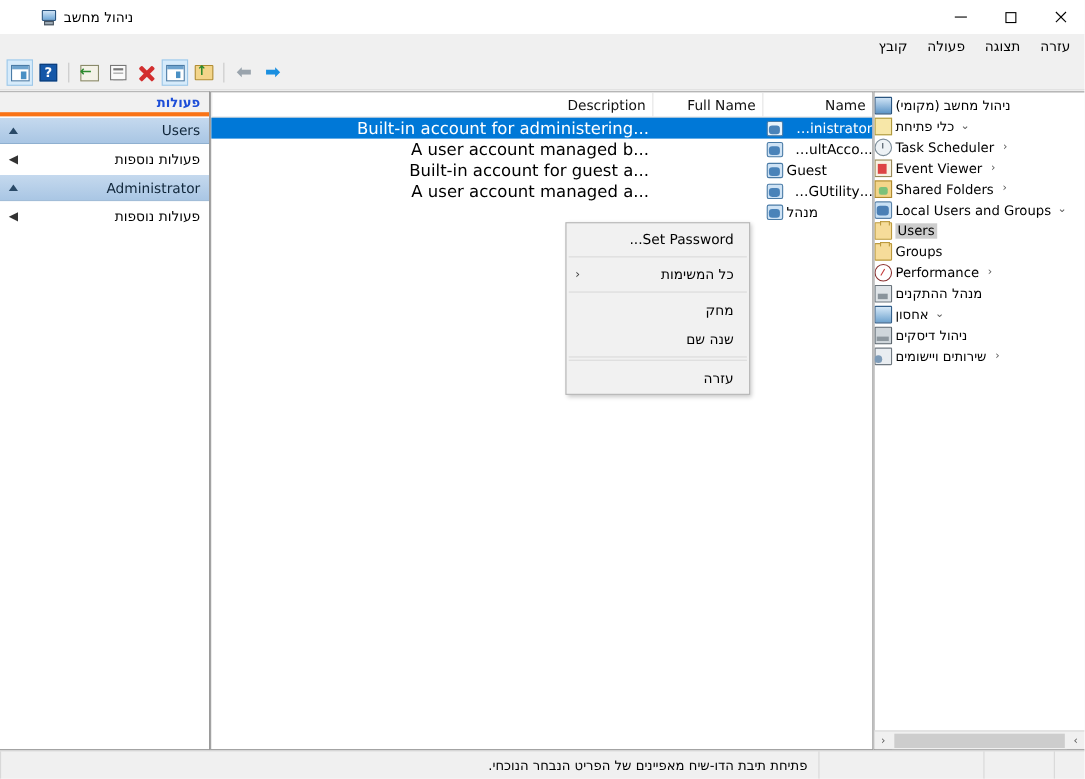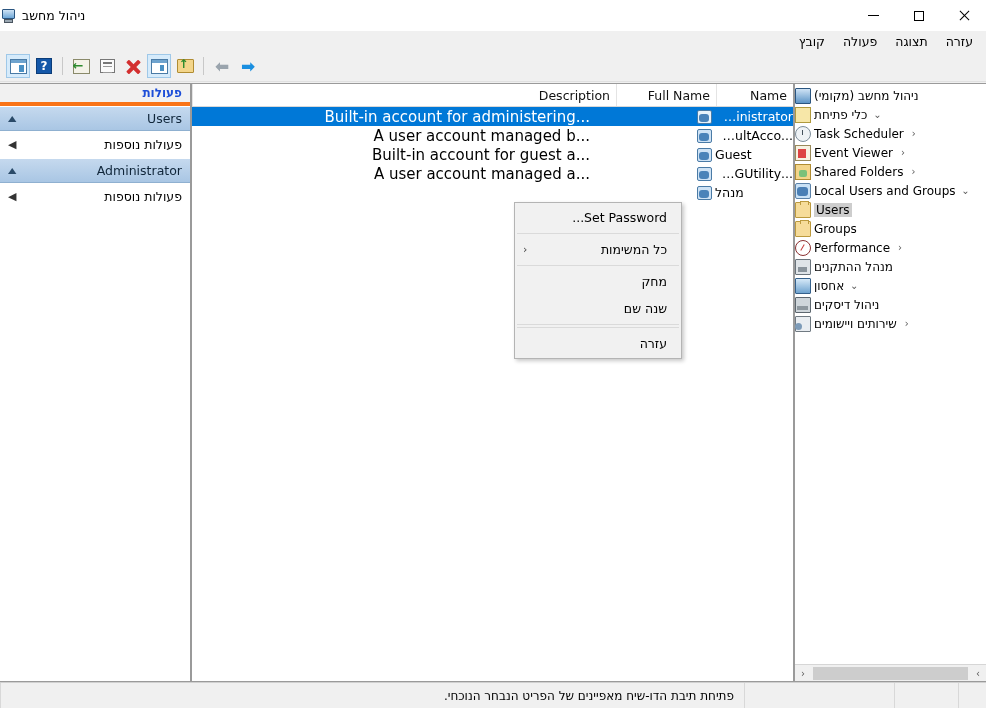--- a/index.html
+++ b/index.html
@@ -10,21 +10,21 @@
     background: #ffffff;
     overflow: hidden;
     direction: rtl;
   }
   .app { position: relative; width: 986px; height: 708px; background:#f0f0f0; }
 
   
   .titlebar {
     position:absolute; top:0; right:0; left:0; height:31px;
     background:#ffffff; display:flex; flex-direction:row-reverse;
-    align-items:center; justify-content:space-between;
+    align-items:center; justify-content:space-between;padding-left:36px;
   }
   .title-left { display:flex; flex-direction:row-reverse; align-items:center; padding-right:8px; gap:6px; }
   .title-text { font-size:12.5px; color:#000; white-space:nowrap; }
   .app-icon { width:16px; height:16px; position:relative; display:inline-block; }
   .app-icon .mon { position:absolute; right:1px; top:1px; width:13px; height:10px; background:linear-gradient(#cfe3f5,#6fa8d8); border:1px solid #2a5580; border-radius:1px; }
   .app-icon .base { position:absolute; right:3px; top:11px; width:9px; height:4px; background:#9aa7b2; border:1px solid #4a5560; }
 
   .winbtns { display:flex; flex-direction:row; height:31px; }
   .winbtn {
     width:45px; height:31px; display:flex; align-items:center; justify-content:center;
@@ -128,21 +128,21 @@
   .hs-thumb { position:absolute; top:1px; right:2px; left:2px; height:13px; background:#cdcdcd; }
 
   
   .listpane { flex:1; background:#fff; border:1px solid #9a9a9a; position:relative; overflow:hidden; }
   .lvheader { display:flex; flex-direction:row; height:23px; background:#fff; border-bottom:1px solid #d8d8d8; }
   .lvh {
     display:flex; align-items:center; justify-content:flex-start;
     padding:0 6px; font-size:12.5px; color:#111; border-left:1px solid #e4e4e4;
     white-space:nowrap;
   }
-  .lvh.name { width:77px; justify-content:flex-start; }
+  .lvh.name { width:100px; justify-content:flex-start; }
   .lvh.full { width:100px; }
   .lvh.desc { flex:1; }
   .lvrows { position:relative; }
   .lvrow { display:flex; flex-direction:row; height:19px; align-items:center; white-space:nowrap; }
   .lvrow.sel { background:#0078d7; color:#fff; }
   .c-name { width:100px; display:flex; flex-direction:row-reverse; align-items:center; gap:3px; padding-left:4px; justify-content:flex-start; }
   .c-name .uico { width:15px; height:14px; flex:0 0 15px; background:#cfe3f5; border:1px solid #4a7ba6; border-radius:2px; position:relative; }
   .c-name .uico:after { content:""; position:absolute; right:2px; top:3px; width:10px; height:8px; background:#4a83b9; border-radius:3px; }
   .lvrow.sel .c-name .uico { background:#e8f3fb; }
   .c-name .ntxt { font-size:12.5px; overflow:hidden; text-overflow:ellipsis; }

